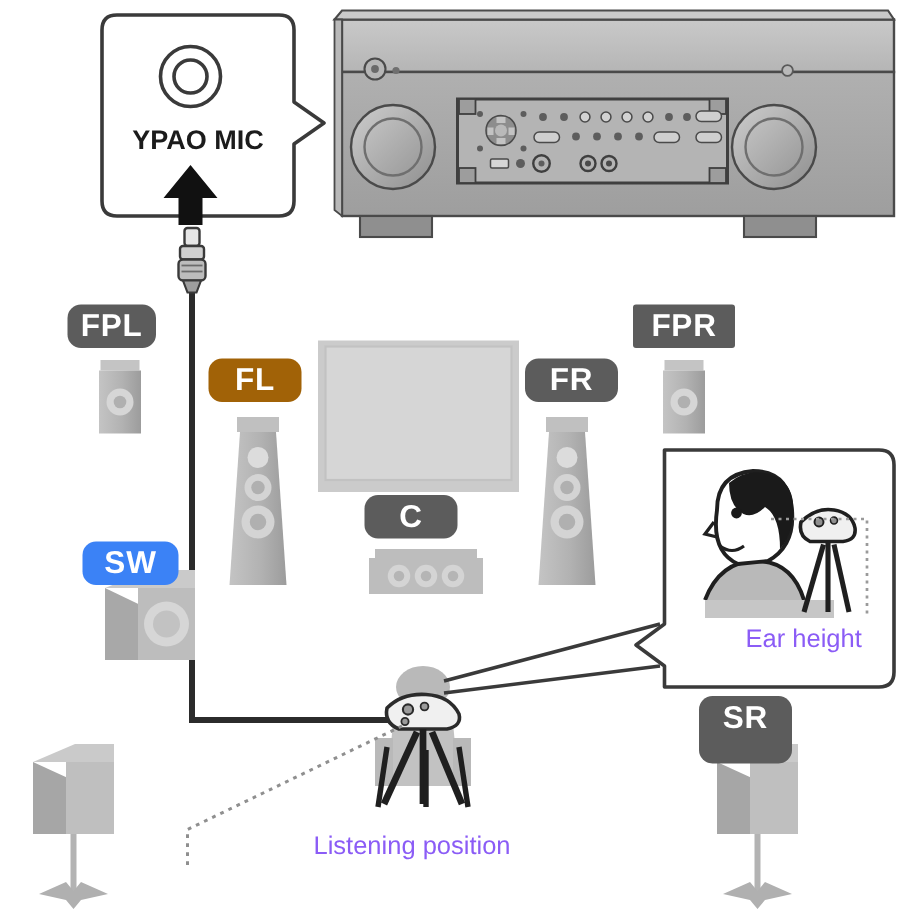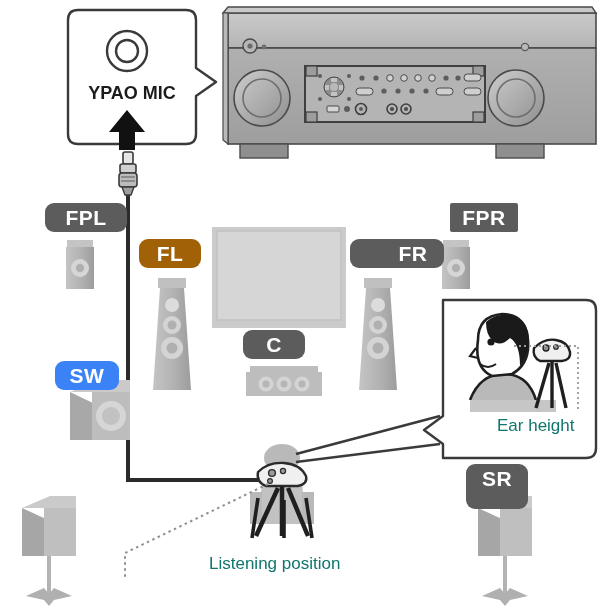--- a/index.html
+++ b/index.html
@@ -11,21 +11,21 @@
   .badge-label{
       position:absolute;color:#ffffff;font-weight:bold;
       text-align:center;letter-spacing:0.5px;
       font-family:"Liberation Sans", sans-serif;
   }
   .calloutText{
       position:absolute;color:#1b1b1b;font-weight:bold;
       font-family:"Liberation Sans", sans-serif;
   }
   .plainText{
-      position:absolute;color:#0f766e;font-weight:normal;
+      position:absolute;color:#8b5cf6;font-weight:normal;
       font-family:"Liberation Sans", sans-serif;
   }
 </style>
 </head>
 <body>
 
 <div id="stage">
 
 <svg viewBox="0 0 606 612">
   <defs>
@@ -283,37 +283,37 @@
   </g>
 
   <g>
     <path d="M258,498 L252,538" stroke="#1f1f1f" stroke-width="3.6"></path>
     <path d="M284,500 L284,538" stroke="#1f1f1f" stroke-width="3.6"></path>
     <path d="M306,498 L312,538" stroke="#1f1f1f" stroke-width="3.6"></path>
   </g>
 
 </svg>
 
-<div class="badge-label" style="left:45px;top:203px;width:82px;height:29px;line-height:29px;font-size:21px;background:#5c5c5c;border-radius:9px;">
+<div class="badge-label" style="left:45px;top:203px;width:59px;height:29px;line-height:29px;font-size:21px;background:#5c5c5c;border-radius:9px;">
   <span>FPL</span>
 </div>
 
 <div class="badge-label" style="left:139px;top:239px;width:62px;height:29px;line-height:29px;font-size:21px;background:#a16207;border-radius:9px;">
   <span>FL</span>
 </div>
 
 <div class="badge-label" style="left:243px;top:330px;width:62px;height:29px;line-height:29px;font-size:21px;background:#5c5c5c;border-radius:9px;">
   <span>C</span>
 </div>
 
-<div class="badge-label" style="left:350px;top:239px;width:62px;height:29px;line-height:29px;font-size:21px;background:#5c5c5c;border-radius:9px;padding-left:32px;">
+<div class="badge-label" style="left:350px;top:239px;width:62px;height:29px;line-height:29px;font-size:21px;background:#5c5c5c;border-radius:9px;">
   <span>FR</span>
 </div>
 
-<div class="badge-label" style="left:422px;top:203px;width:68px;height:29px;line-height:29px;font-size:21px;background:#5c5c5c;border-radius:2px;margin-left:28px;">
+<div class="badge-label" style="left:422px;top:203px;width:68px;height:29px;line-height:29px;font-size:21px;background:#5c5c5c;border-radius:2px;">
   <span>FPR</span>
 </div>
 
 <div class="badge-label" style="left:55px;top:361px;width:64px;height:29px;line-height:29px;font-size:21px;background:#3b82f6;border-radius:9px;">
   <span>SW</span>
 </div>
 
 
 <div class="badge-label" style="left:466px;top:464px;width:62px;height:45px;line-height:29px;font-size:21px;background:#5c5c5c;border-radius:9px;">
   <span>SR</span>

